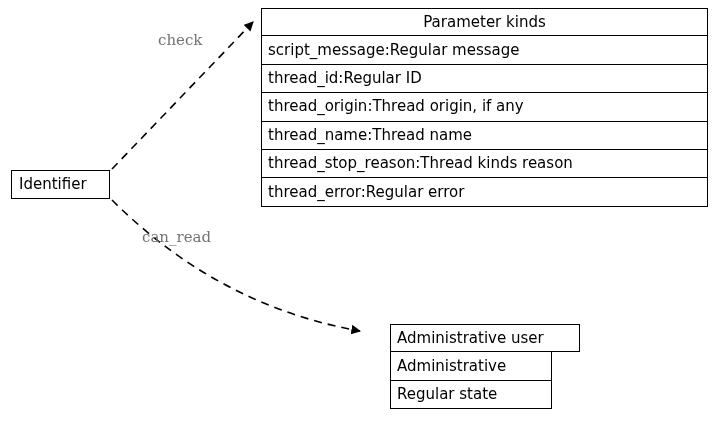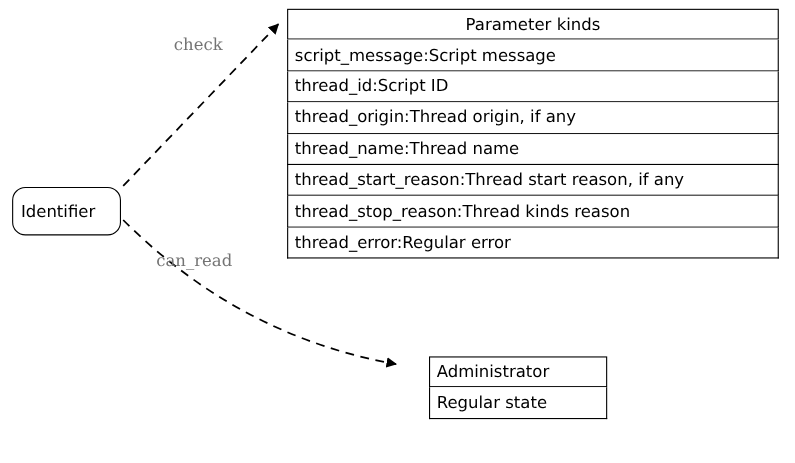--- a/index.html
+++ b/index.html
@@ -66,23 +66,22 @@
   }
 
   
   #node-identifier {
     left: 11px;
     top: 170px;
     width: 99px;
     height: 29px;
   }
   #node-identifier .rec-row {
-    height: 44px;
+    height: 29px;
     padding-left: 7px;
-    border-radius: 12px;
   }
 
   
   #node-administrative-user {
     left: 390px;
     top: 324px;
   }
   #node-administrative-user .rec-row {
     height: 28.4px;
   }
@@ -129,30 +128,30 @@
 
     <path d="M 112 200 C 160 248, 240 310, 360 331" fill="none" stroke="#000000" stroke-width="1.6" stroke-dasharray="8,6" marker-end="url(#arrow)"></path>
   </svg>
 
   <div class="record" id="node-identifier">
     <div class="rec-row">Identifier</div>
   </div>
 
   <div class="record" id="node-parameter-kinds">
     <div class="rec-row rec-head">Parameter kinds</div>
-    <div class="rec-row rec-field">script_message:Script message</div>
-    <div class="rec-row rec-field">thread_id:Script ID</div>
+    <div class="rec-row rec-field">script_message:Regular message</div>
+    <div class="rec-row rec-field">thread_id:Regular ID</div>
     <div class="rec-row rec-field">thread_origin:Thread origin, if any</div>
     <div class="rec-row rec-field">thread_name:Thread name</div>
-    <div class="rec-row rec-field">thread_start_reason:Thread start reason, if any</div>
     <div class="rec-row rec-field">thread_stop_reason:Thread kinds reason</div>
     <div class="rec-row rec-field">thread_error:Regular error</div>
   </div>
 
   <div class="record" id="node-administrative-user">
-    <div class="rec-row rec-field">Administrator</div>
+    <div class="rec-row rec-head">Administrative user</div>
+    <div class="rec-row rec-field">Administrative</div>
     <div class="rec-row rec-field">Regular state</div>
   </div>
 
   <div class="edge-label" id="label-check">check</div>
   <div class="edge-label" id="label-can-read">can_read</div>
 
 </div>
 
 </body></html>

